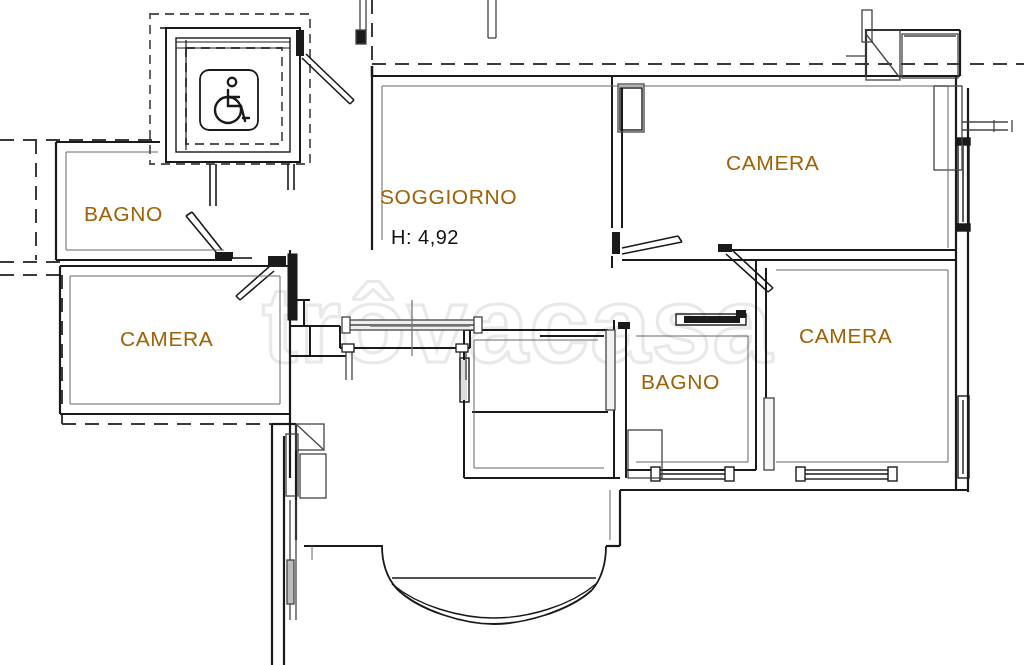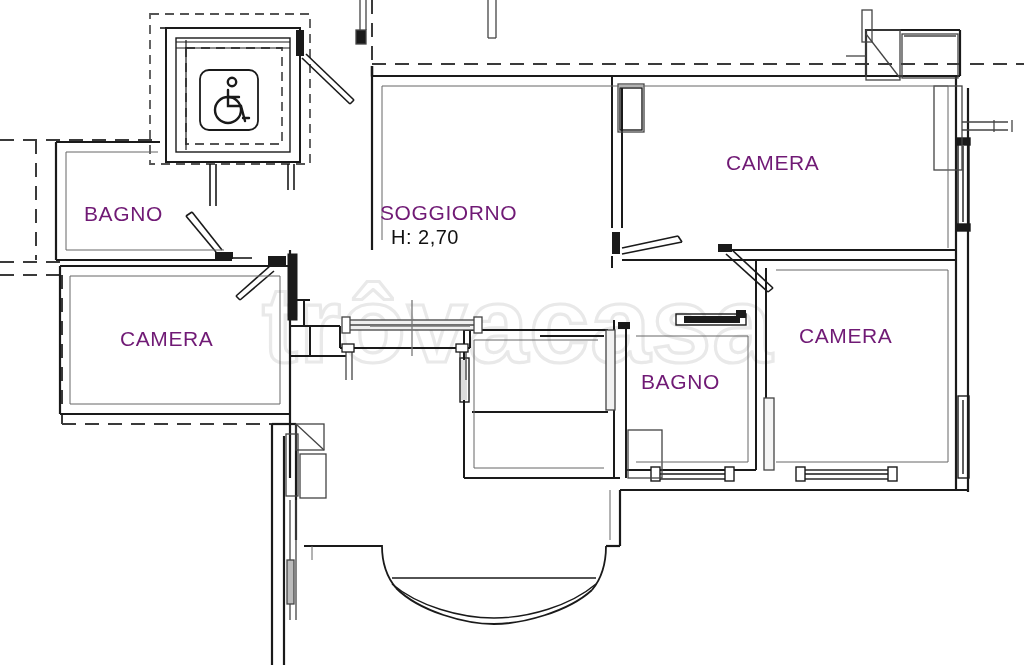--- a/index.html
+++ b/index.html
@@ -24,21 +24,21 @@
     top: 0;
     width: 1024px;
     height: 665px;
     display: block;
   }
   .room-label {
     position: absolute;
     font-family: "Liberation Sans", sans-serif;
     font-size: 21px;
     letter-spacing: 0.6px;
-    color: #701a75;
+    color: #a16207;
     white-space: pre;
     text-align: center;
     line-height: 1.32;
     user-select: none;
   }
   .room-label.two-line { line-height: 1.38; }
   .height-label {
     position: absolute;
     font-family: "Liberation Sans", sans-serif;
     font-size: 20px;
@@ -349,23 +349,23 @@
       <path d="M 312 546 L 312 560"></path>
       <path d="M 610 490 L 610 540"></path>
     </g>
 
   </svg>
 
   <div class="room-label" style="left:84px; top:200px;">BAGNO</div>
 
   <div class="room-label" style="left:120px; top:325px;">CAMERA</div>
 
-  <div class="room-label" style="left:380px; top:199px;">SOGGIORNO</div>
-
-  <div class="height-label" style="left:391px; top:226px;">H: 2,70</div>
+  <div class="room-label" style="left:380px; top:183px;">SOGGIORNO</div>
+
+  <div class="height-label" style="left:391px; top:226px;">H: 4,92</div>
 
 
   <div class="room-label" style="left:641px; top:368px;">BAGNO</div>
 
   <div class="room-label" style="left:726px; top:149px;">CAMERA</div>
 
   <div class="room-label" style="left:799px; top:322px;">CAMERA</div>
 
 </div>
 

